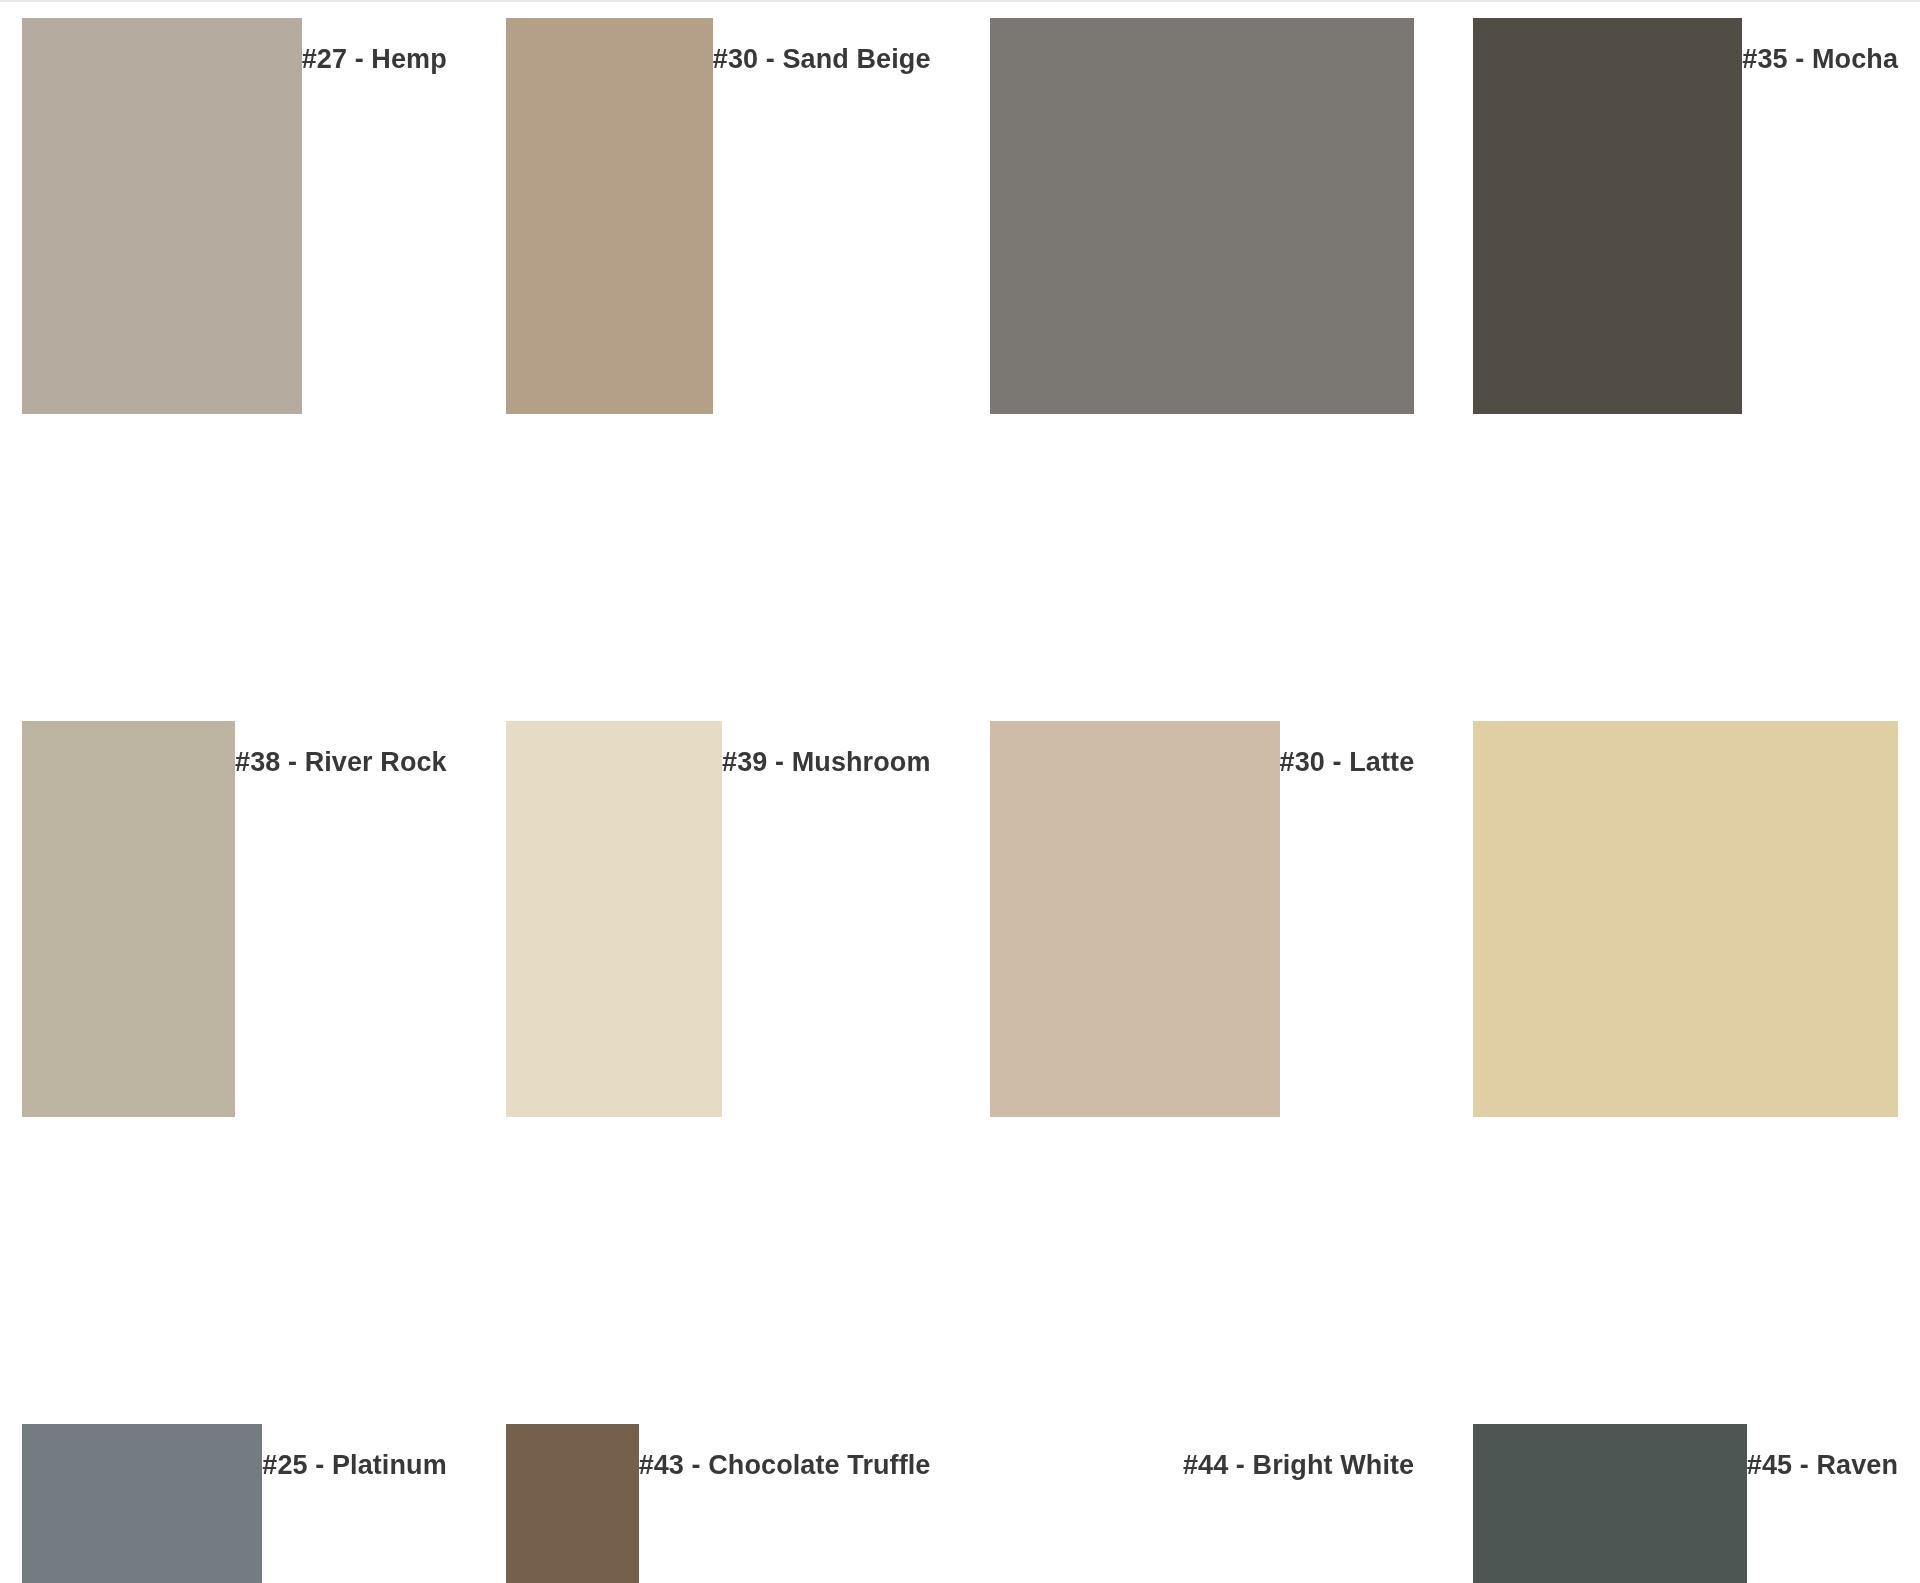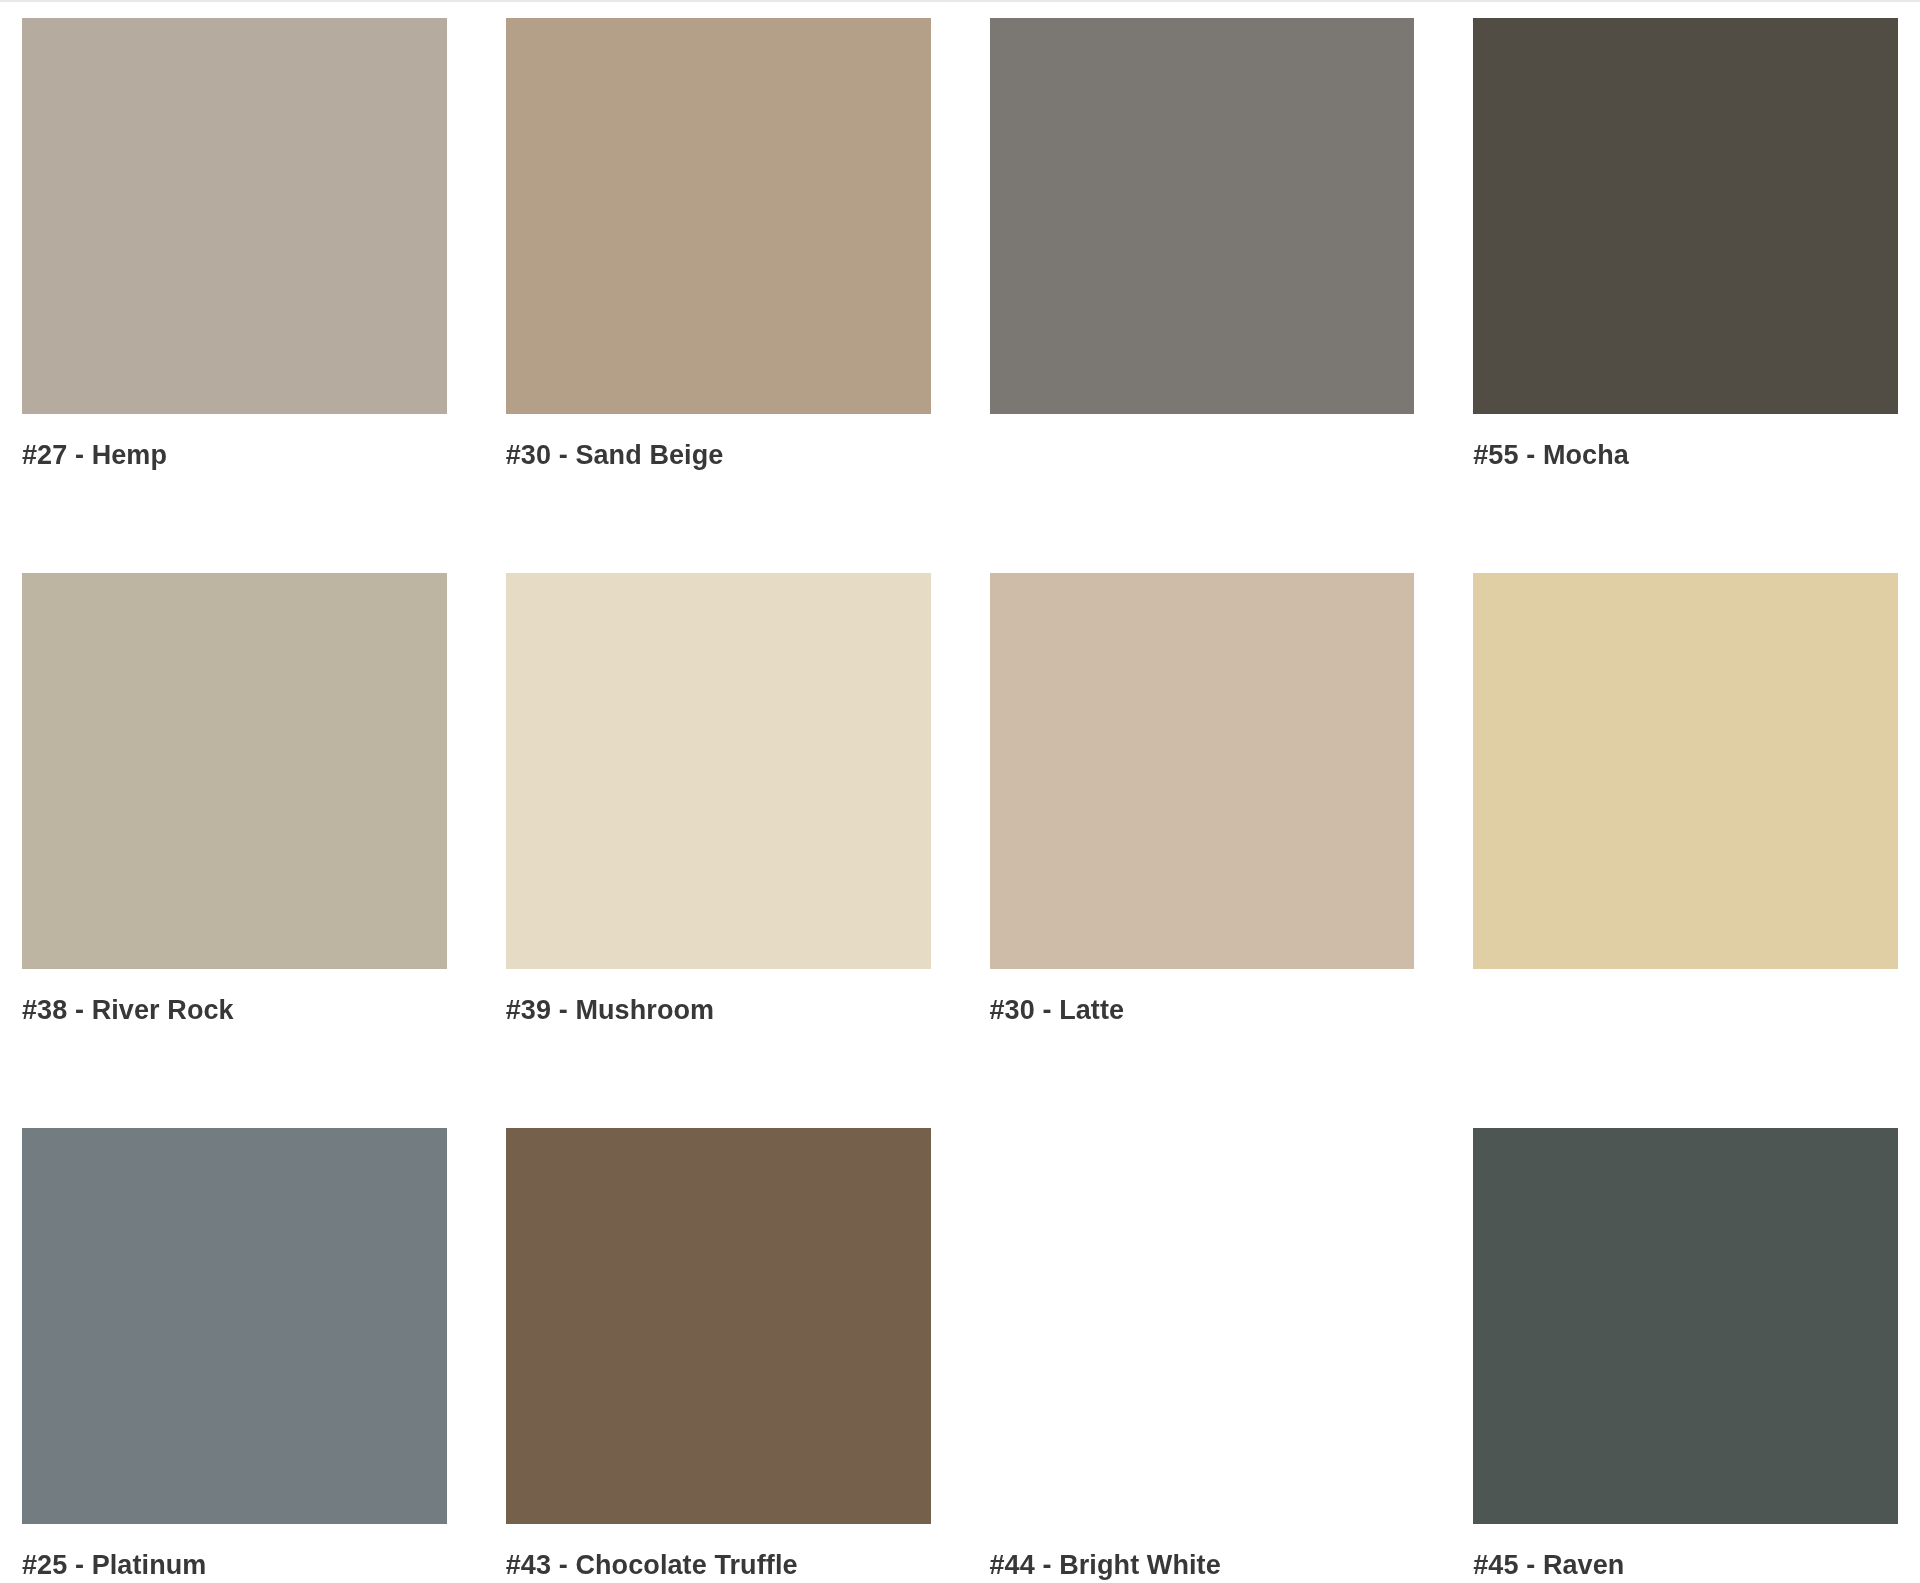--- a/index.html
+++ b/index.html
@@ -31,22 +31,22 @@
     box-sizing: border-box;
     padding: 18px 22px 0 22px;
     display: grid;
     grid-template-columns: repeat(4, 1fr);
     column-gap: 59px;
     row-gap: 0;
   }
 
   .swatch-card {
     display: flex;
-    flex-direction: column;
-    height: 555px;
+    flex-direction: row;
+    height: 703px;
   }
 
   .swatch-chip {
     width: 100%;
     height: 396px;
     display: block;
   }
 
   
   .swatch-chip.is-white {
@@ -75,21 +75,21 @@
     </div>
     <div class="swatch-card">
       <div class="swatch-chip" style="background: rgb(180, 160, 137);"></div>
       <div class="swatch-label">#30 - Sand Beige</div>
     </div>
     <div class="swatch-card">
       <div class="swatch-chip" style="background: rgb(123, 120, 115);"></div>
     </div>
     <div class="swatch-card">
       <div class="swatch-chip" style="background: rgb(81, 77, 68);"></div>
-      <div class="swatch-label">#55 - Mocha</div>
+      <div class="swatch-label">#35 - Mocha</div>
     </div>
     <div class="swatch-card">
       <div class="swatch-chip" style="background: rgb(189, 180, 162);"></div>
       <div class="swatch-label">#38 - River Rock</div>
     </div>
     <div class="swatch-card">
       <div class="swatch-chip" style="background: rgb(230, 220, 198);"></div>
       <div class="swatch-label">#39 - Mushroom</div>
     </div>
     <div class="swatch-card">

